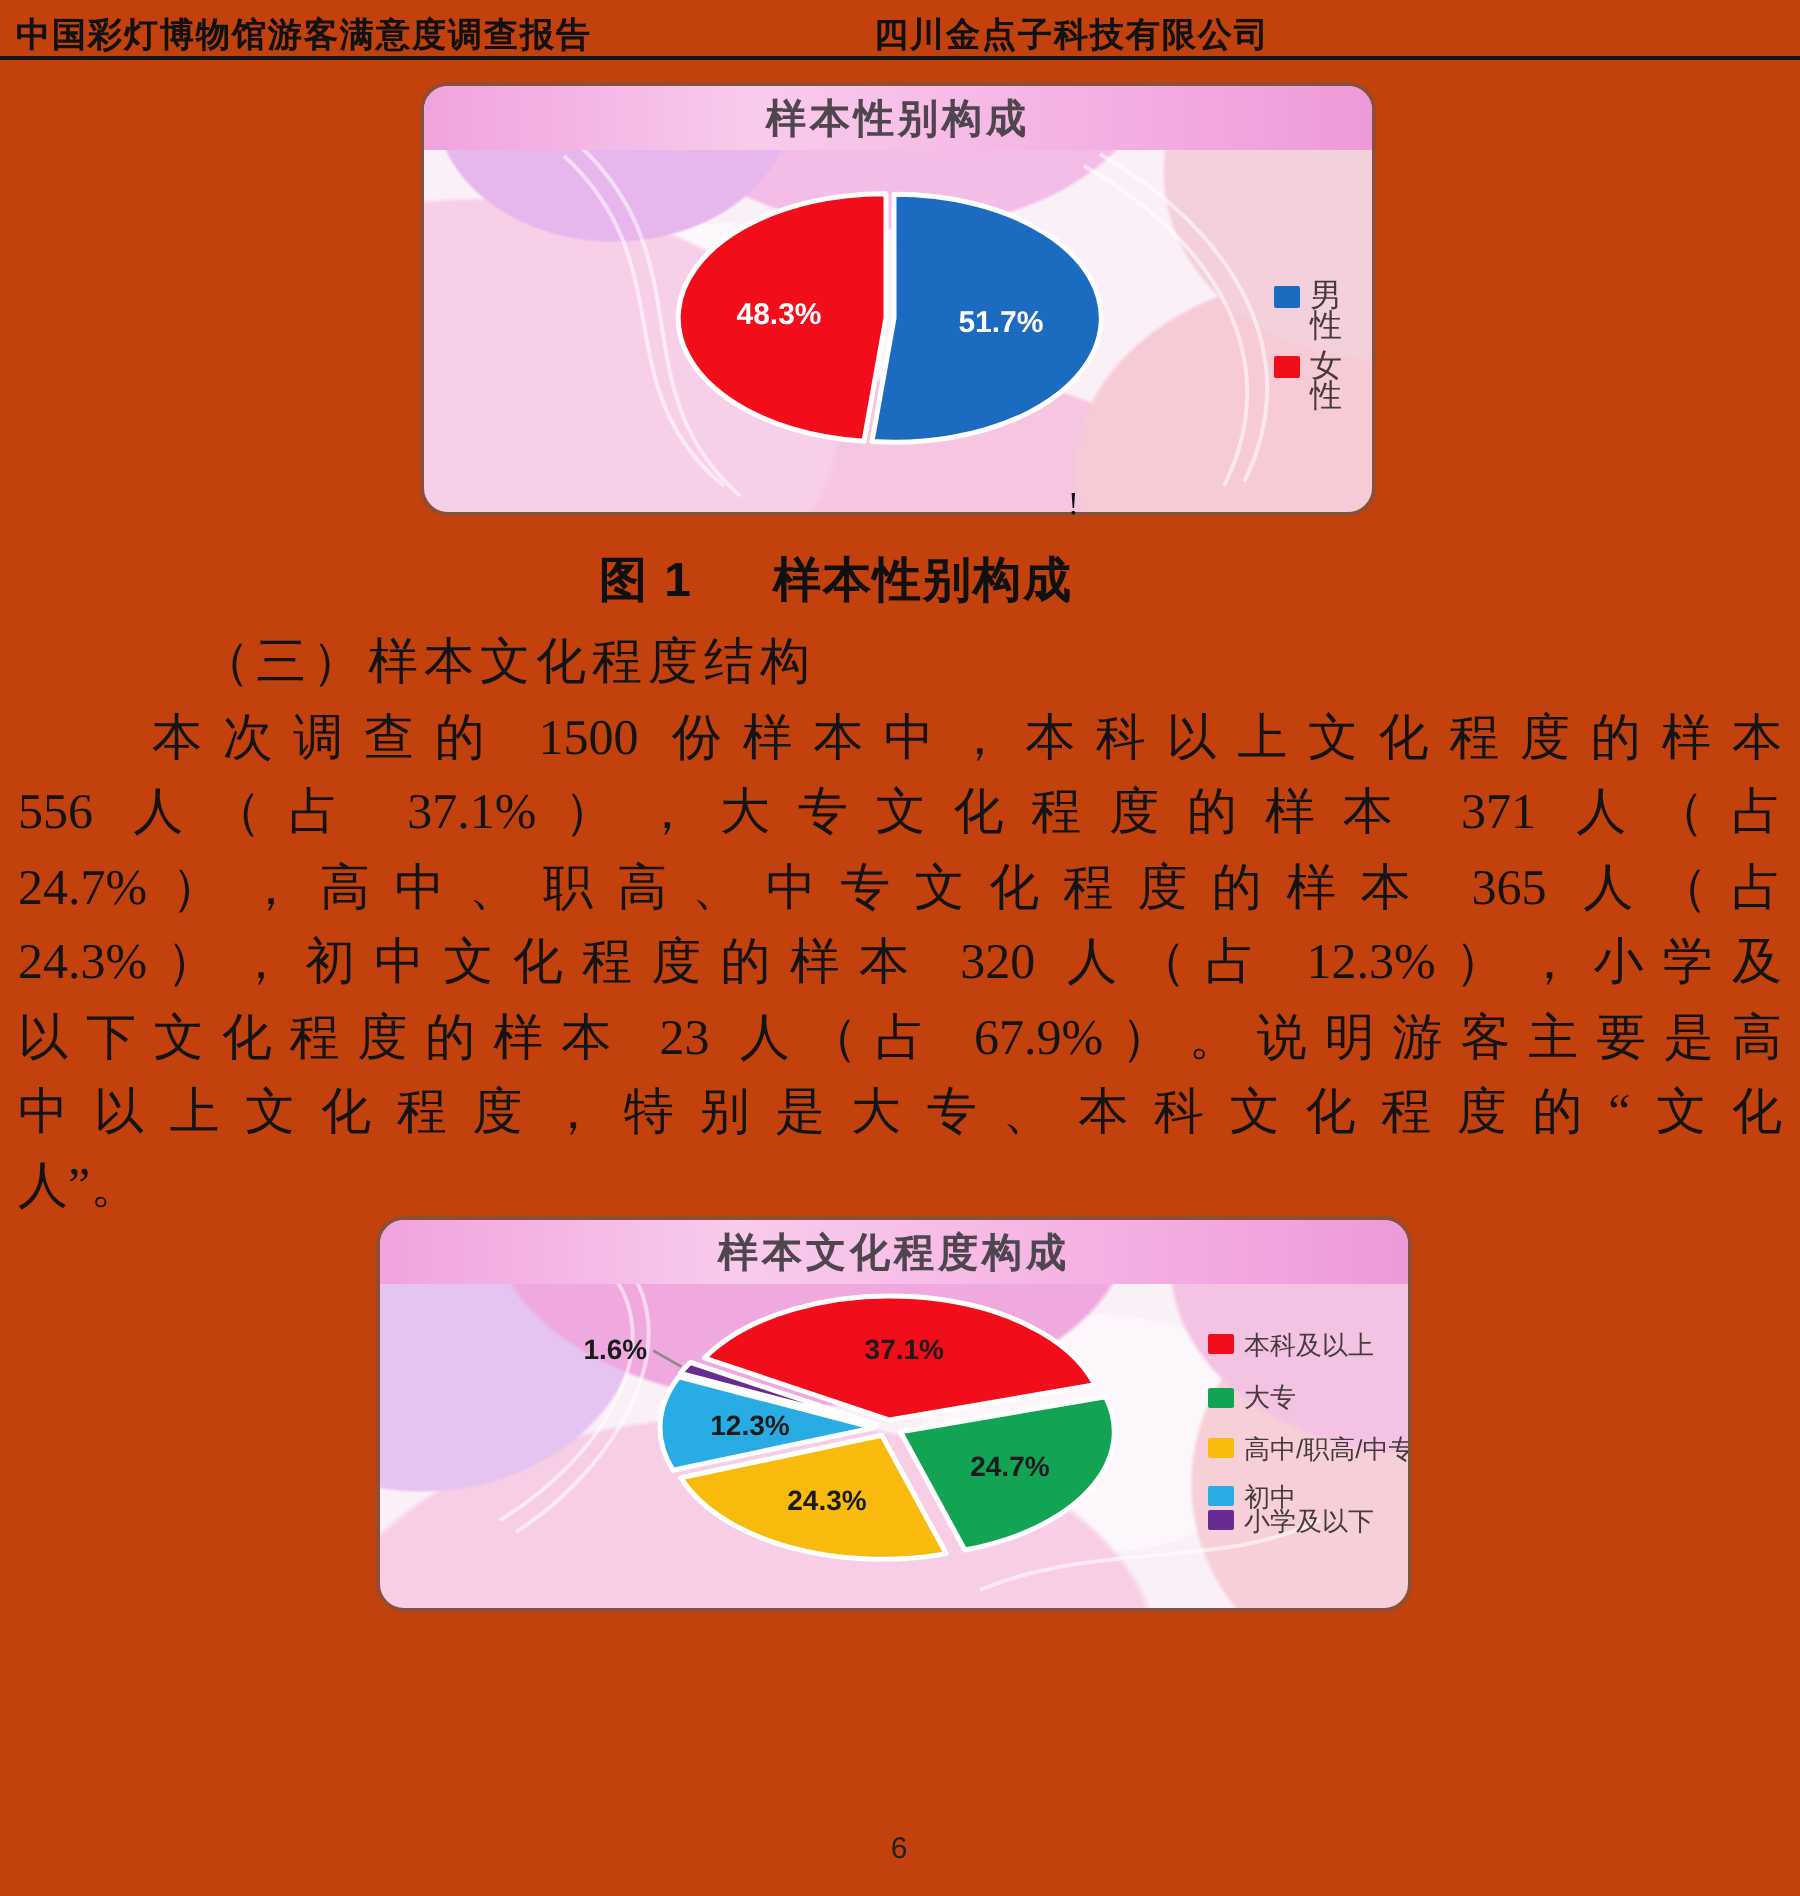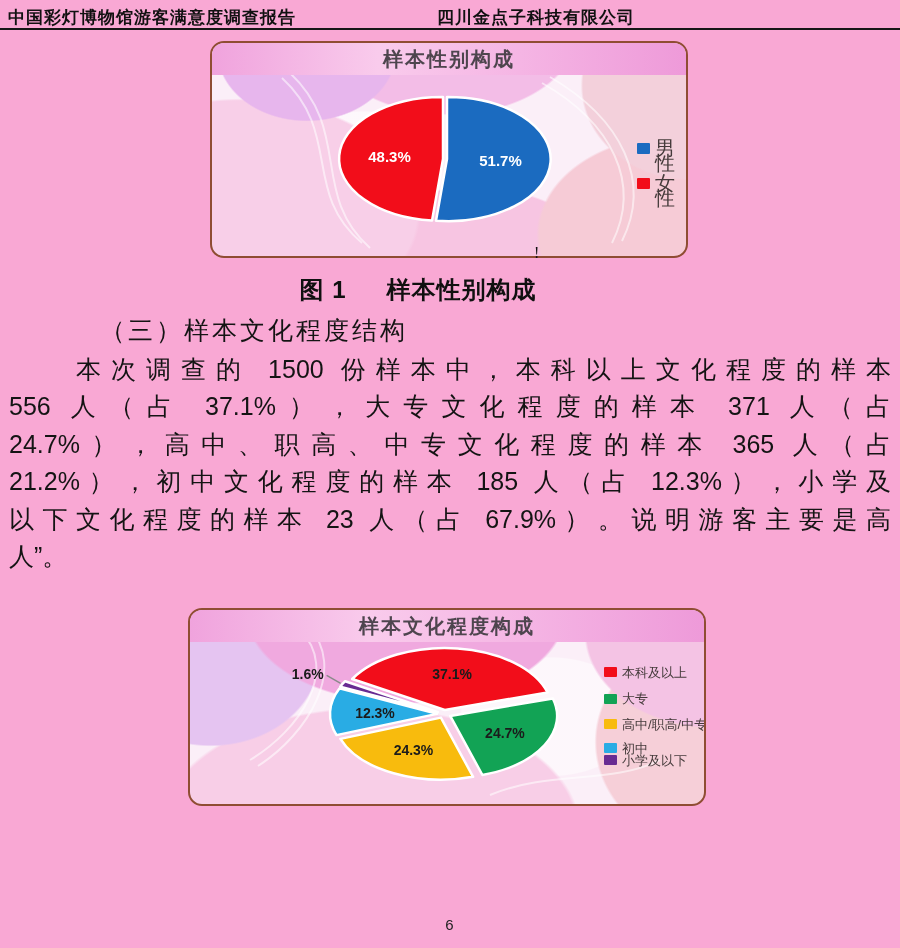--- a/index.html
+++ b/index.html
@@ -1,16 +1,16 @@
 <!DOCTYPE html>
 <html><head>
 <meta charset="utf-8">
 <style>
   html,body{margin:0;padding:0;background:#ffffff;}
-  .page{position:relative;width:900px;height:948px;background:#f9a8d4;overflow:hidden;
+  .page{position:relative;width:900px;height:948px;background:#c2410c;overflow:hidden;
         font-family:"Liberation Sans",sans-serif;}
   
   .hdr-left{position:absolute;left:8px;top:6px;font-size:17px;font-weight:bold;color:#111;letter-spacing:1px;}
   .hdr-right{position:absolute;left:437px;top:6px;font-size:17px;font-weight:bold;color:#111;letter-spacing:1px;}
   .hdr-rule{position:absolute;left:0;top:28px;width:900px;height:2px;background:#161616;}
   
   .card{position:absolute;border:2px solid #8F4D33;border-radius:14px;overflow:hidden;box-sizing:border-box;}
   .card1{left:210px;top:41px;width:478px;height:217px;
     background:
       radial-gradient(90px 70px at 20% 4%, #E7B6ED 98%, rgba(231,182,237,0) 100%),
@@ -35,32 +35,32 @@
     display:flex;align-items:center;justify-content:center;
     font-size:20px;font-weight:bold;color:#4E454E;letter-spacing:2px;}
   .chart-svg{position:absolute;left:0;top:0;}
   .pie-label{font-family:"Liberation Sans",sans-serif;font-weight:bold;}
   
   .legend{position:absolute;}
   .li{position:absolute;left:0;display:flex;align-items:flex-start;}
   .sw{display:inline-block;flex:0 0 auto;margin-right:5px;border-radius:1px;}
   .legend1 .sw{width:13px;height:11px;margin-top:2px;}
   .legend2 .sw{width:13px;height:10px;margin-top:1px;}
-  .legend1 .lt{font-size:20px;color:#453B3B;line-height:15px;}
+  .legend1 .lt{font-size:16px;color:#453B3B;line-height:15px;}
   .legend2 .lt{font-size:13px;color:#453B3B;line-height:13px;width:96px;}
   
   .stray{position:absolute;left:534px;top:244px;font-size:16px;color:#111;font-family:"Liberation Serif",serif;}
   .caption{position:absolute;left:0;width:836px;text-align:center;font-size:24px;font-weight:bold;color:#101010;letter-spacing:1px;}
   .cap1{top:274px;}
   .cap2{top:822px;}
   .caption .fig-title{margin-left:40px;}
   .heading{position:absolute;left:100px;top:314px;font-size:25px;color:#141414;
     font-family:"Liberation Serif",serif;letter-spacing:3px;}
   .para{position:absolute;left:9px;top:351px;width:882px;
-    font-family:Liberation Sans, sans-serif;font-size:25px;color:#141414;}
+    font-family:Liberation Serif, serif;font-size:25px;color:#141414;}
   .pline{height:37.4px;line-height:37.4px;text-align:justify;text-align-last:justify;text-justify:inter-character;white-space:normal;}
   .pline.indent{padding-left:67px;}
   .pline.last{text-align-last:left;}
   .pagenum{position:absolute;left:0;top:916px;width:900px;text-align:center;font-size:15px;color:#222;
     font-family:"Liberation Sans",sans-serif;letter-spacing:1px;}
 </style>
 </head>
 <body>
 
 <div class="page">
@@ -100,22 +100,23 @@
   <div class="caption cap1">
     <span class="fig-label">图 1</span><span class="fig-title">样本性别构成</span>
   </div>
 
   <div class="heading">（三）样本文化程度结构</div>
 
   <div class="para">
     <div class="pline indent">本次调查的 1500 份样本中，本科以上文化程度的样本</div>
     <div class="pline">556 人（占 37.1%），大专文化程度的样本 371 人（占</div>
     <div class="pline">24.7%），高中、职高、中专文化程度的样本 365 人（占</div>
-    <div class="pline">21.2%），初中文化程度的样本 185 人（占 12.3%），小学及</div>
+    <div class="pline">24.3%），初中文化程度的样本 320 人（占 12.3%），小学及</div>
     <div class="pline">以下文化程度的样本 23 人（占 67.9%）。说明游客主要是高</div>
+    <div class="pline">中以上文化程度，特别是大专、本科文化程度的“文化</div>
     <div class="pline last">人”。</div>
   </div>
 
   <div class="card card2">
     <svg id="pie2" class="chart-svg" width="514" height="194" viewBox="0 0 514 194">
         <path d="M 110 20 C 150 60, 110 120, 60 150" fill="none" stroke="rgba(255,255,255,0.55)" stroke-width="2"></path>
         <path d="M 118 16 C 158 58, 118 124, 68 156" fill="none" stroke="rgba(255,255,255,0.55)" stroke-width="2"></path>
         <path d="M 300 185 C 360 160, 420 175, 470 150" fill="none" stroke="rgba(255,255,255,0.55)" stroke-width="2"></path>
         <path d="M 254.8 100.0 L 162.2 69.0 A 107 62 0 0 1 357.5 82.4 Z" fill="#F20D1A" stroke="#ffffff" stroke-width="2.5" stroke-linejoin="round"></path>
         <text x="262.15304064282634" y="69.26376651234156" text-anchor="middle" class="pie-label" font-size="14" fill="#1B1B1B">37.1%</text>

